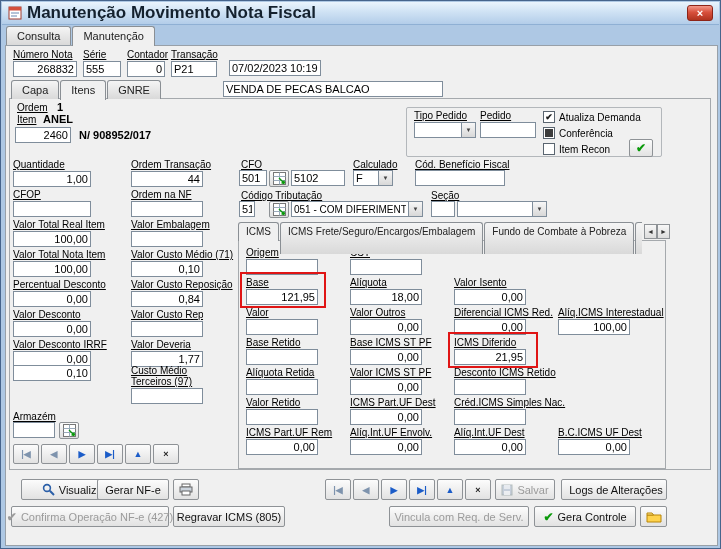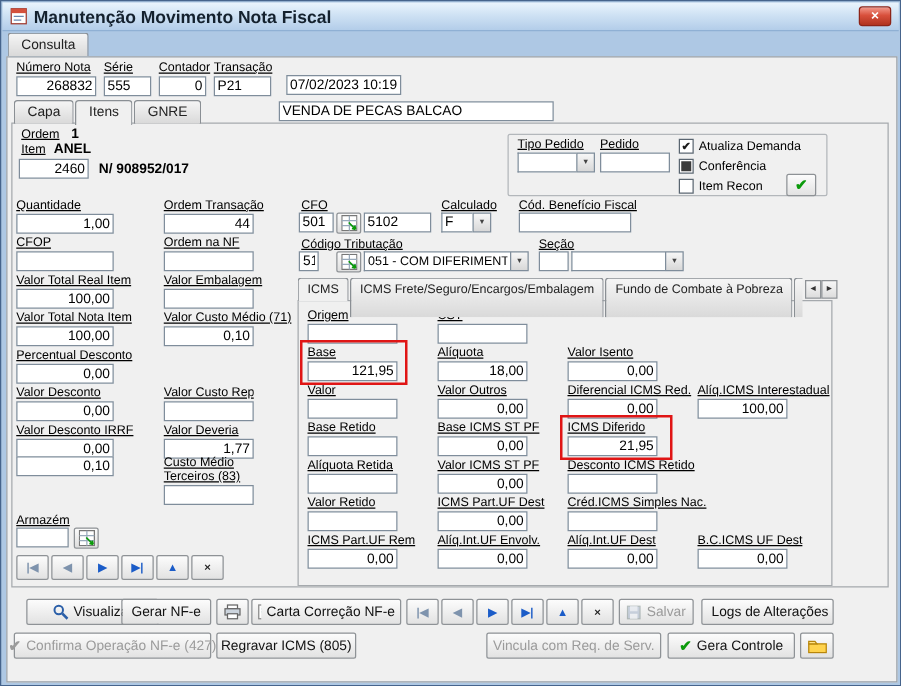--- a/index.html
+++ b/index.html
@@ -1,19 +1,19 @@
 <!DOCTYPE html>
 <html><head>
 <meta charset="utf-8">
 <style>
   *{margin:0;padding:0;box-sizing:border-box}
   html,body{font-family:"Liberation Sans",sans-serif;background:#fff}
   .window{position:relative;width:721px;height:549px;background:#aec8e4;border:1px solid #46648c;overflow:hidden}
   .titlebar{position:absolute;left:1px;top:1px;right:1px;height:23px;background:linear-gradient(#eaf4fd 0%,#cfe2f4 45%,#b3cde9 100%);display:flex;align-items:center;gap:5px;padding:0 6px;border-bottom:1px solid #8fb0d4;z-index:5}
-  .title{font-size:14px;font-weight:bold;color:#14212e}
+  .title{font-size:17px;font-weight:bold;color:#14212e}
   .closebtn{margin-left:auto;width:26px;height:16px;border:1px solid #8d2418;border-radius:3px;background:linear-gradient(#f2988a,#d8503c 45%,#b83категория0 100%);background:linear-gradient(#f2988a,#d8503c 45%,#b0331f);color:#fff;font-size:11px;font-weight:bold;display:flex;align-items:center;justify-content:center;cursor:pointer}
   .content{position:absolute;left:4px;top:44px;width:713px;height:501px;background:#f0f0f0;border:1px solid #98a0a8;z-index:1}
   .tabstrip{position:absolute;display:flex;z-index:3}
   .mtab{height:19px;padding:3px 10px 0;border:1px solid #8a8f94;border-bottom:none;border-radius:3px 3px 0 0;background:linear-gradient(#f5f5f5,#d9d9d9);font-size:11px;margin-right:1px;white-space:nowrap;cursor:pointer;color:#222}
   .mtab.active{background:#f0f0f0;height:20px;font-weight:normal}
   .mtab.small{font-size:10px;padding:3px 7px 0;height:32px}
   .mtab.small.active{height:19px}
   .panel{position:absolute;border:1px solid #a5a9ad;background:#f0f0f0;z-index:1}
   .gbox{position:absolute;border:1px solid #b3b7bb;border-radius:2px;z-index:2}
   .fld{position:absolute;z-index:2}
@@ -56,20 +56,21 @@
       <line x1="3" y1="10" x2="9" y2="10" stroke="#6a88b0"></line>
     </svg>
     <span class="title">Manutenção Movimento Nota Fiscal</span>
     <span class="closebtn">
         <span>×</span>
       </span>
   </div>
 
   <div class="tabstrip" style="left:5px;top:25px">
     <div class="mtab">Consulta</div>
+    <div class="mtab active">Manutenção</div>
   </div>
 
   <div class="content"></div>
 
   <div class="fld" style="left:12px;top:48px;width:64px">
     <span class="lbl">Número Nota</span>
     <input class="ipt num" value="268832" style="">
   </div>
   <div class="fld" style="left:82px;top:48px;width:38px">
     <span class="lbl">Série</span>
@@ -203,30 +204,34 @@
     <input class="ipt num" value="" style="">
   </div>
   <div class="fld" style="left:130px;top:218px;width:72px">
     <span class="lbl">Valor Embalagem</span>
     <input class="ipt num" value="" style="">
   </div>
   <div class="fld" style="left:130px;top:248px;width:72px">
     <span class="lbl">Valor Custo Médio (71)</span>
     <input class="ipt num" value="0,10" style="">
   </div>
+  <div class="fld" style="left:130px;top:278px;width:72px">
+    <span class="lbl">Valor Custo Reposição</span>
+    <input class="ipt num" value="0,84" style="">
+  </div>
   <div class="fld" style="left:130px;top:308px;width:72px">
     <span class="lbl" style="max-width:106px;overflow:hidden">Valor Custo Repos a Prazo</span>
     <input class="ipt num" value="" style="">
   </div>
   <div class="fld" style="left:130px;top:338px;width:72px">
     <span class="lbl">Valor Deveria</span>
     <input class="ipt num" value="1,77" style="">
   </div>
   <div class="fld" style="left:130px;top:364px;width:72px">
-    <span class="lbl wrap" style="width:84px">Custo Médio Terceiros (83)</span>
+    <span class="lbl wrap" style="width:84px">Custo Médio Terceiros (97)</span>
     <input class="ipt num" value="" style="">
   </div>
 
   <span class="lbl abs" style="left:240px;top:158px">CFO</span>
   <input class="ipt abs" style="left: 238px; top: 169px; width: 28px;" value="501">
   <button class="lkbtn" style="left:268px;top:169px">
     <svg width="13" height="13">
       <rect x="0.5" y="0.5" width="12" height="12" fill="#fff" stroke="#777"></rect>
       <line x1="0.5" y1="4.5" x2="12.5" y2="4.5" stroke="#9ab"></line>
       <line x1="0.5" y1="8.5" x2="12.5" y2="8.5" stroke="#9ab"></line>
@@ -380,29 +385,20 @@
   <button class="btn" style="left:96px;top:478px;width:72px">
     <span>Gerar NF-e</span>
   </button>
   <button class="btn" style="left:172px;top:478px;width:26px">
     <svg width="14" height="13">
       <rect x="3" y="1" width="8" height="3" fill="#fff" stroke="#666"></rect>
       <rect x="1" y="4" width="12" height="5" fill="#ccd4dd" stroke="#666"></rect>
       <rect x="3" y="8" width="8" height="4" fill="#fff" stroke="#666"></rect>
     </svg>
   </button>
-  <button class="btn" style="left:200px;top:478px;width:120px">
-    <svg width="12" height="13">
-      <rect x="1" y="1" width="10" height="11" fill="#fff" stroke="#888"></rect>
-      <line x1="3" y1="4" x2="9" y2="4" stroke="#7aa"></line>
-      <line x1="3" y1="6.5" x2="9" y2="6.5" stroke="#7aa"></line>
-      <path d="M4 11 L10 5 L11.5 6.5 L5.5 12.5 Z" fill="#f0b431" stroke="#a97a10" stroke-width="0.6"></path>
-    </svg>
-    <span>Carta Correção NF-e</span>
-  </button>
   <button class="btn nbtn" style="left:324px;top:478px;height:21px">
       <span class="gray">|◀</span>
     </button>
   <button class="btn nbtn" style="left:352px;top:478px;height:21px">
       <span class="gray">◀</span>
     </button>
   <button class="btn nbtn" style="left:380px;top:478px;height:21px">
       <span class="blue">▶</span>
     </button>
   <button class="btn nbtn" style="left:408px;top:478px;height:21px">

